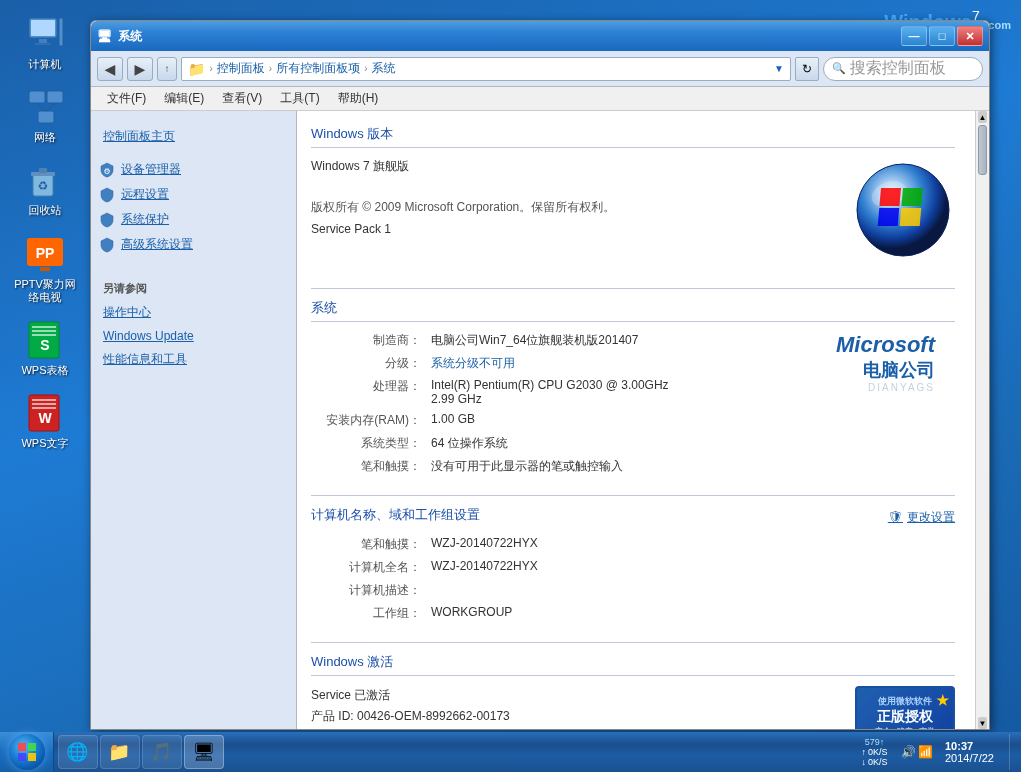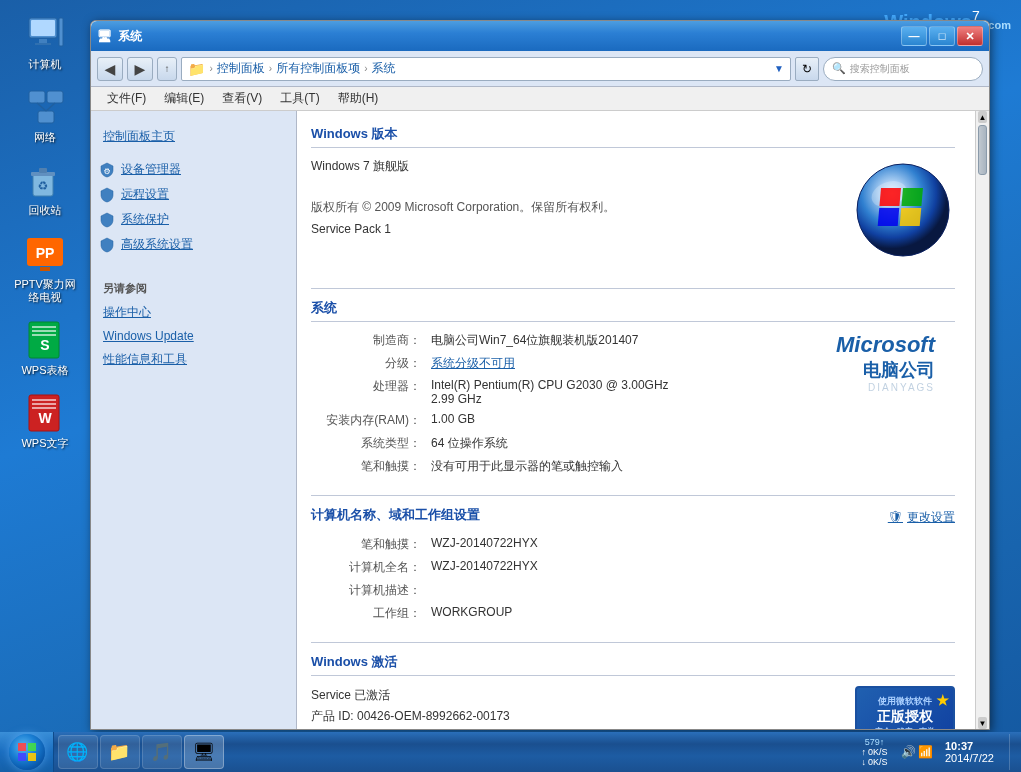--- a/index.html
+++ b/index.html
@@ -350,21 +350,21 @@
 
     .content-inner {
       padding: 14px 20px 14px 14px;
       margin-right: 14px;
     }
 
     
     .section-title {
       font-size: 13px;
       color: #1a4fa8;
-      font-weight: bold;
+      font-weight: normal;
       margin-bottom: 10px;
       border-bottom: 1px solid #c0c8d8;
       padding-bottom: 4px;
     }
 
     .windows-version-block {
       display: flex;
       justify-content: space-between;
       margin-bottom: 20px;
     }
@@ -412,21 +412,20 @@
     }
 
     .info-value {
       flex: 1;
       color: #333;
       font-size: 12px;
     }
 
     .info-value.link {
       color: #1a5fa8;
-      text-decoration: underline;
       cursor: pointer;
     }
 
     .info-divider {
       border: none;
       border-top: 1px solid #c0c8d8;
       margin: 10px 0;
     }
 
     
@@ -601,21 +600,21 @@
         <span class="address-item">所有控制面板项</span>
         <span class="address-sep">›</span>
         <span class="address-item">系统</span>
         <span class="address-arrow" style="margin-left:auto;">▼</span>
       </div>
 
       <div class="refresh-btn">↻</div>
 
       <div class="search-box">
         <span>🔍</span>
-        <span style="font-size:10px; color:#999; margin-left:4px;">搜索控制面板</span>
+        <span style="font-size:16px; color:#999; margin-left:4px;">搜索控制面板</span>
       </div>
     </div>
 
     <div class="menu-bar">
       <div class="menu-item">文件(F)</div>
       <div class="menu-item">编辑(E)</div>
       <div class="menu-item">查看(V)</div>
       <div class="menu-item">工具(T)</div>
       <div class="menu-item">帮助(H)</div>
     </div>

